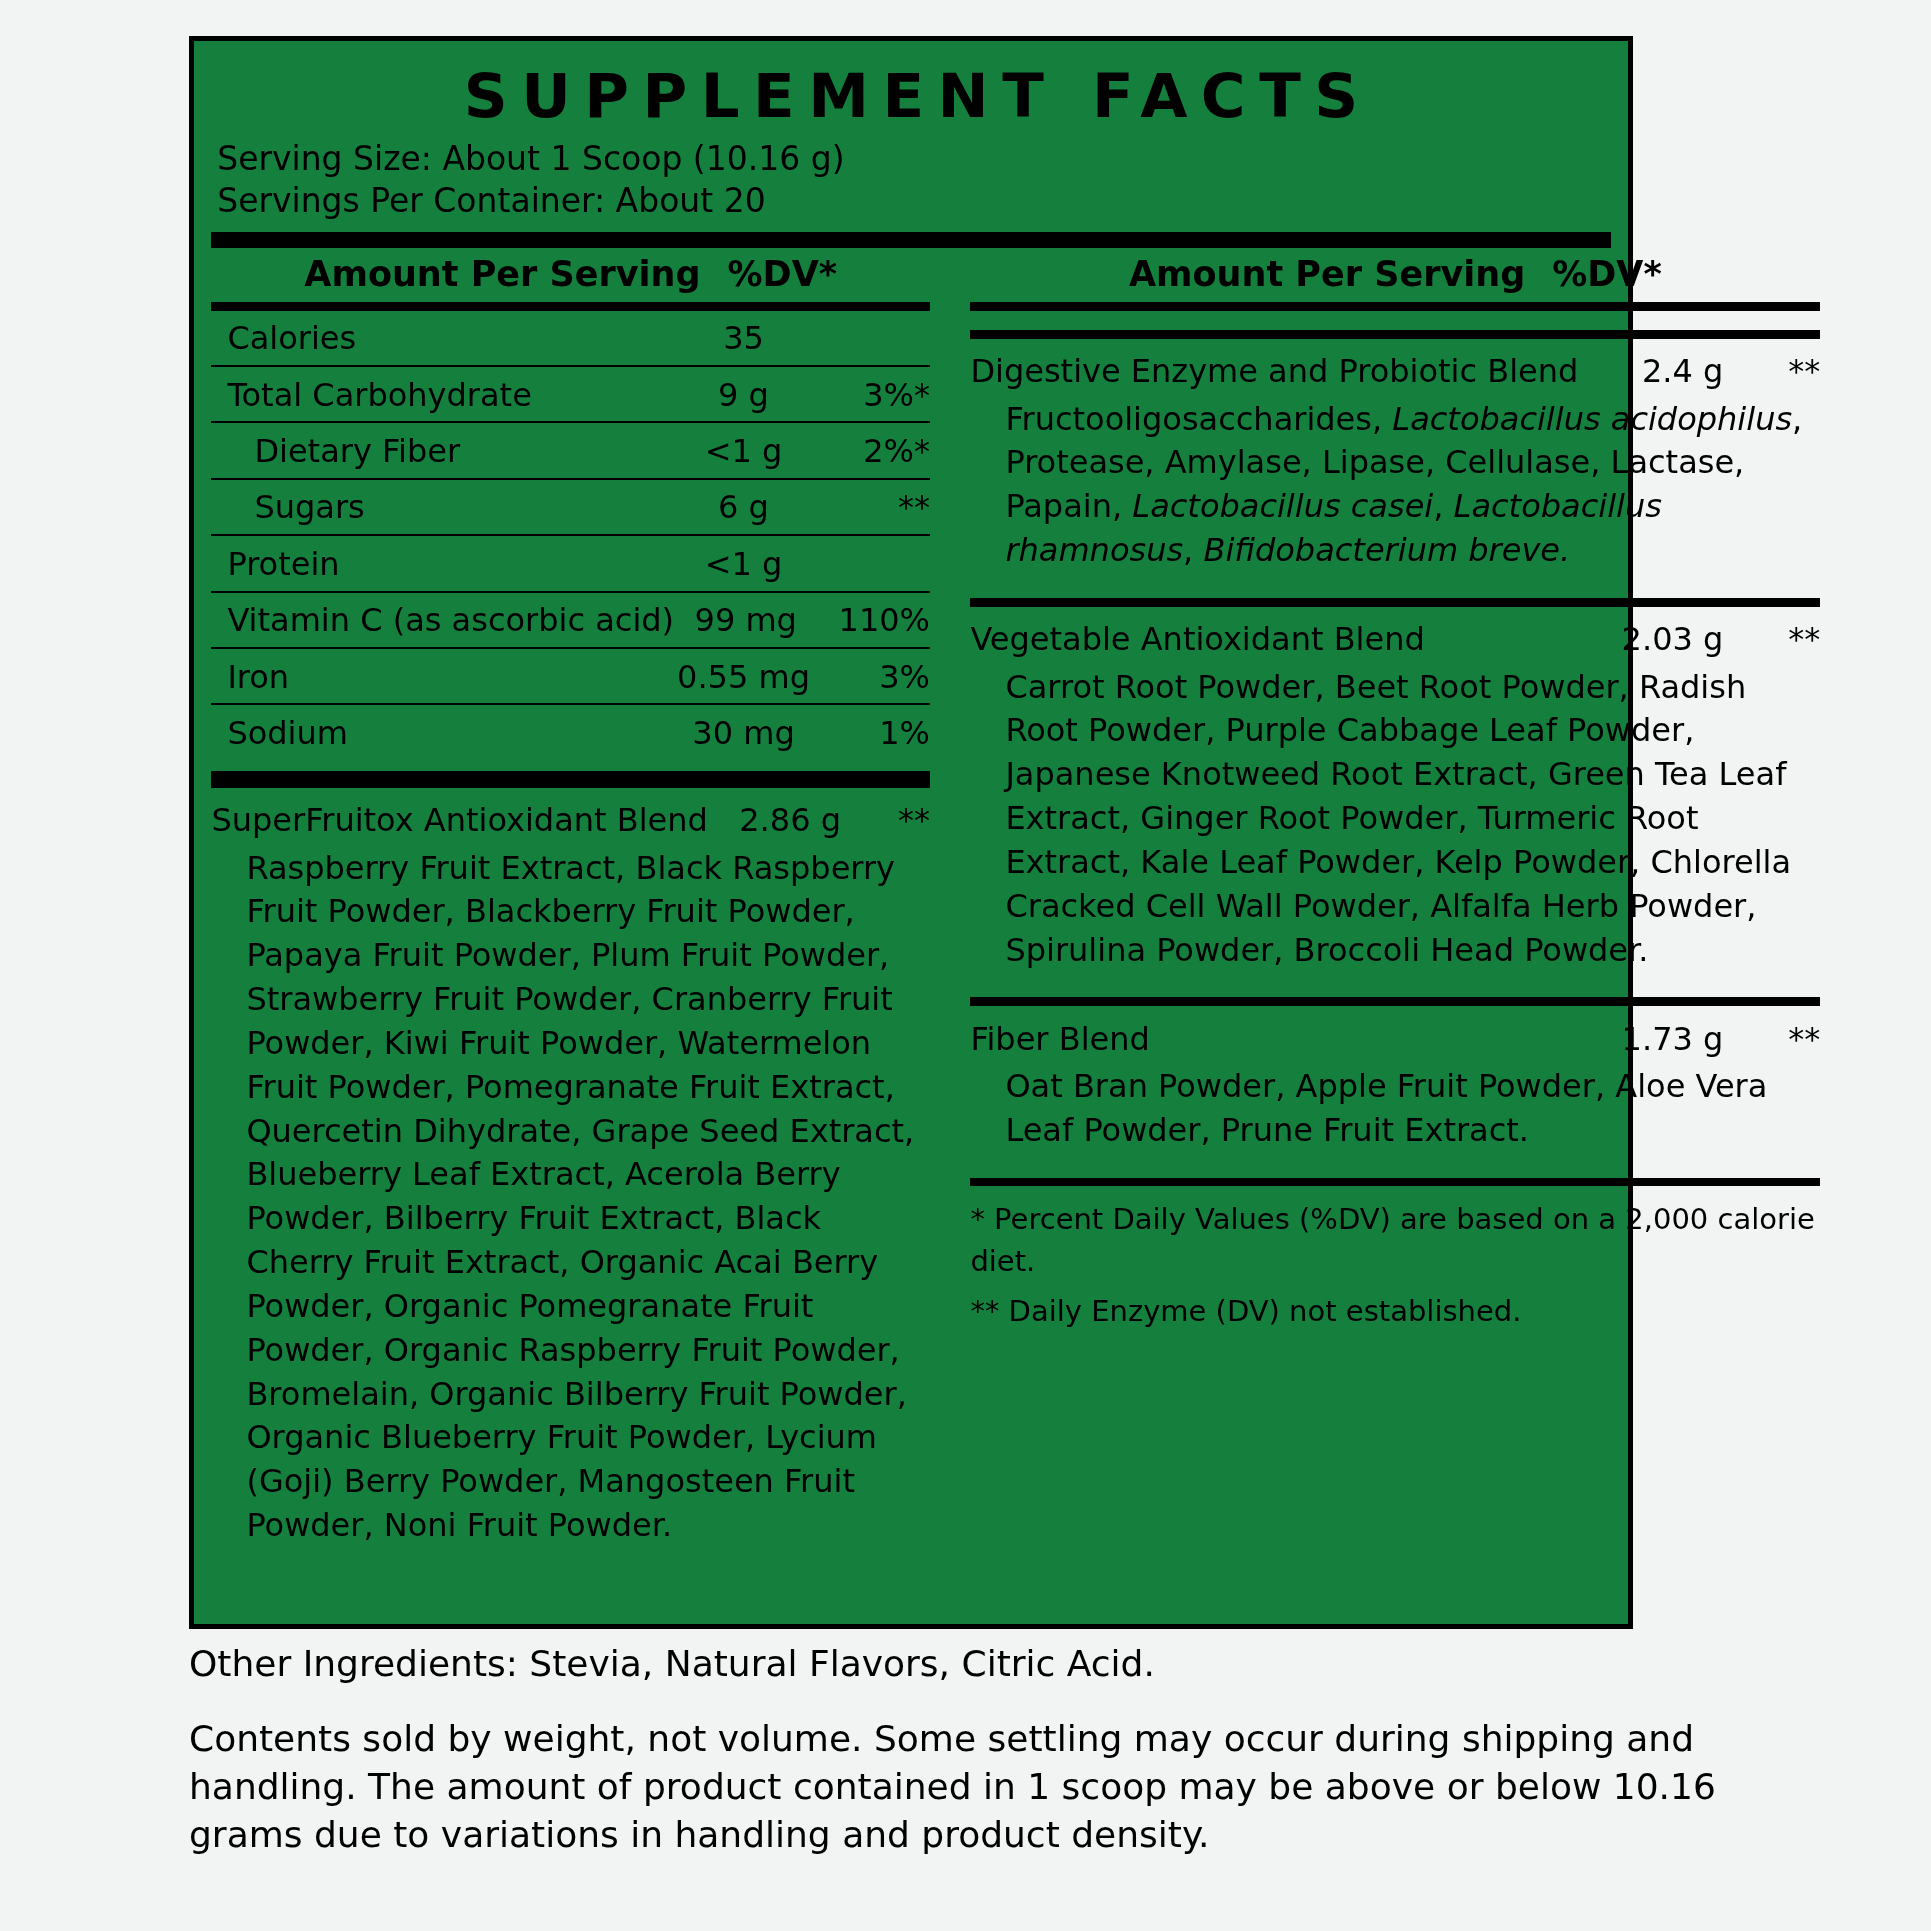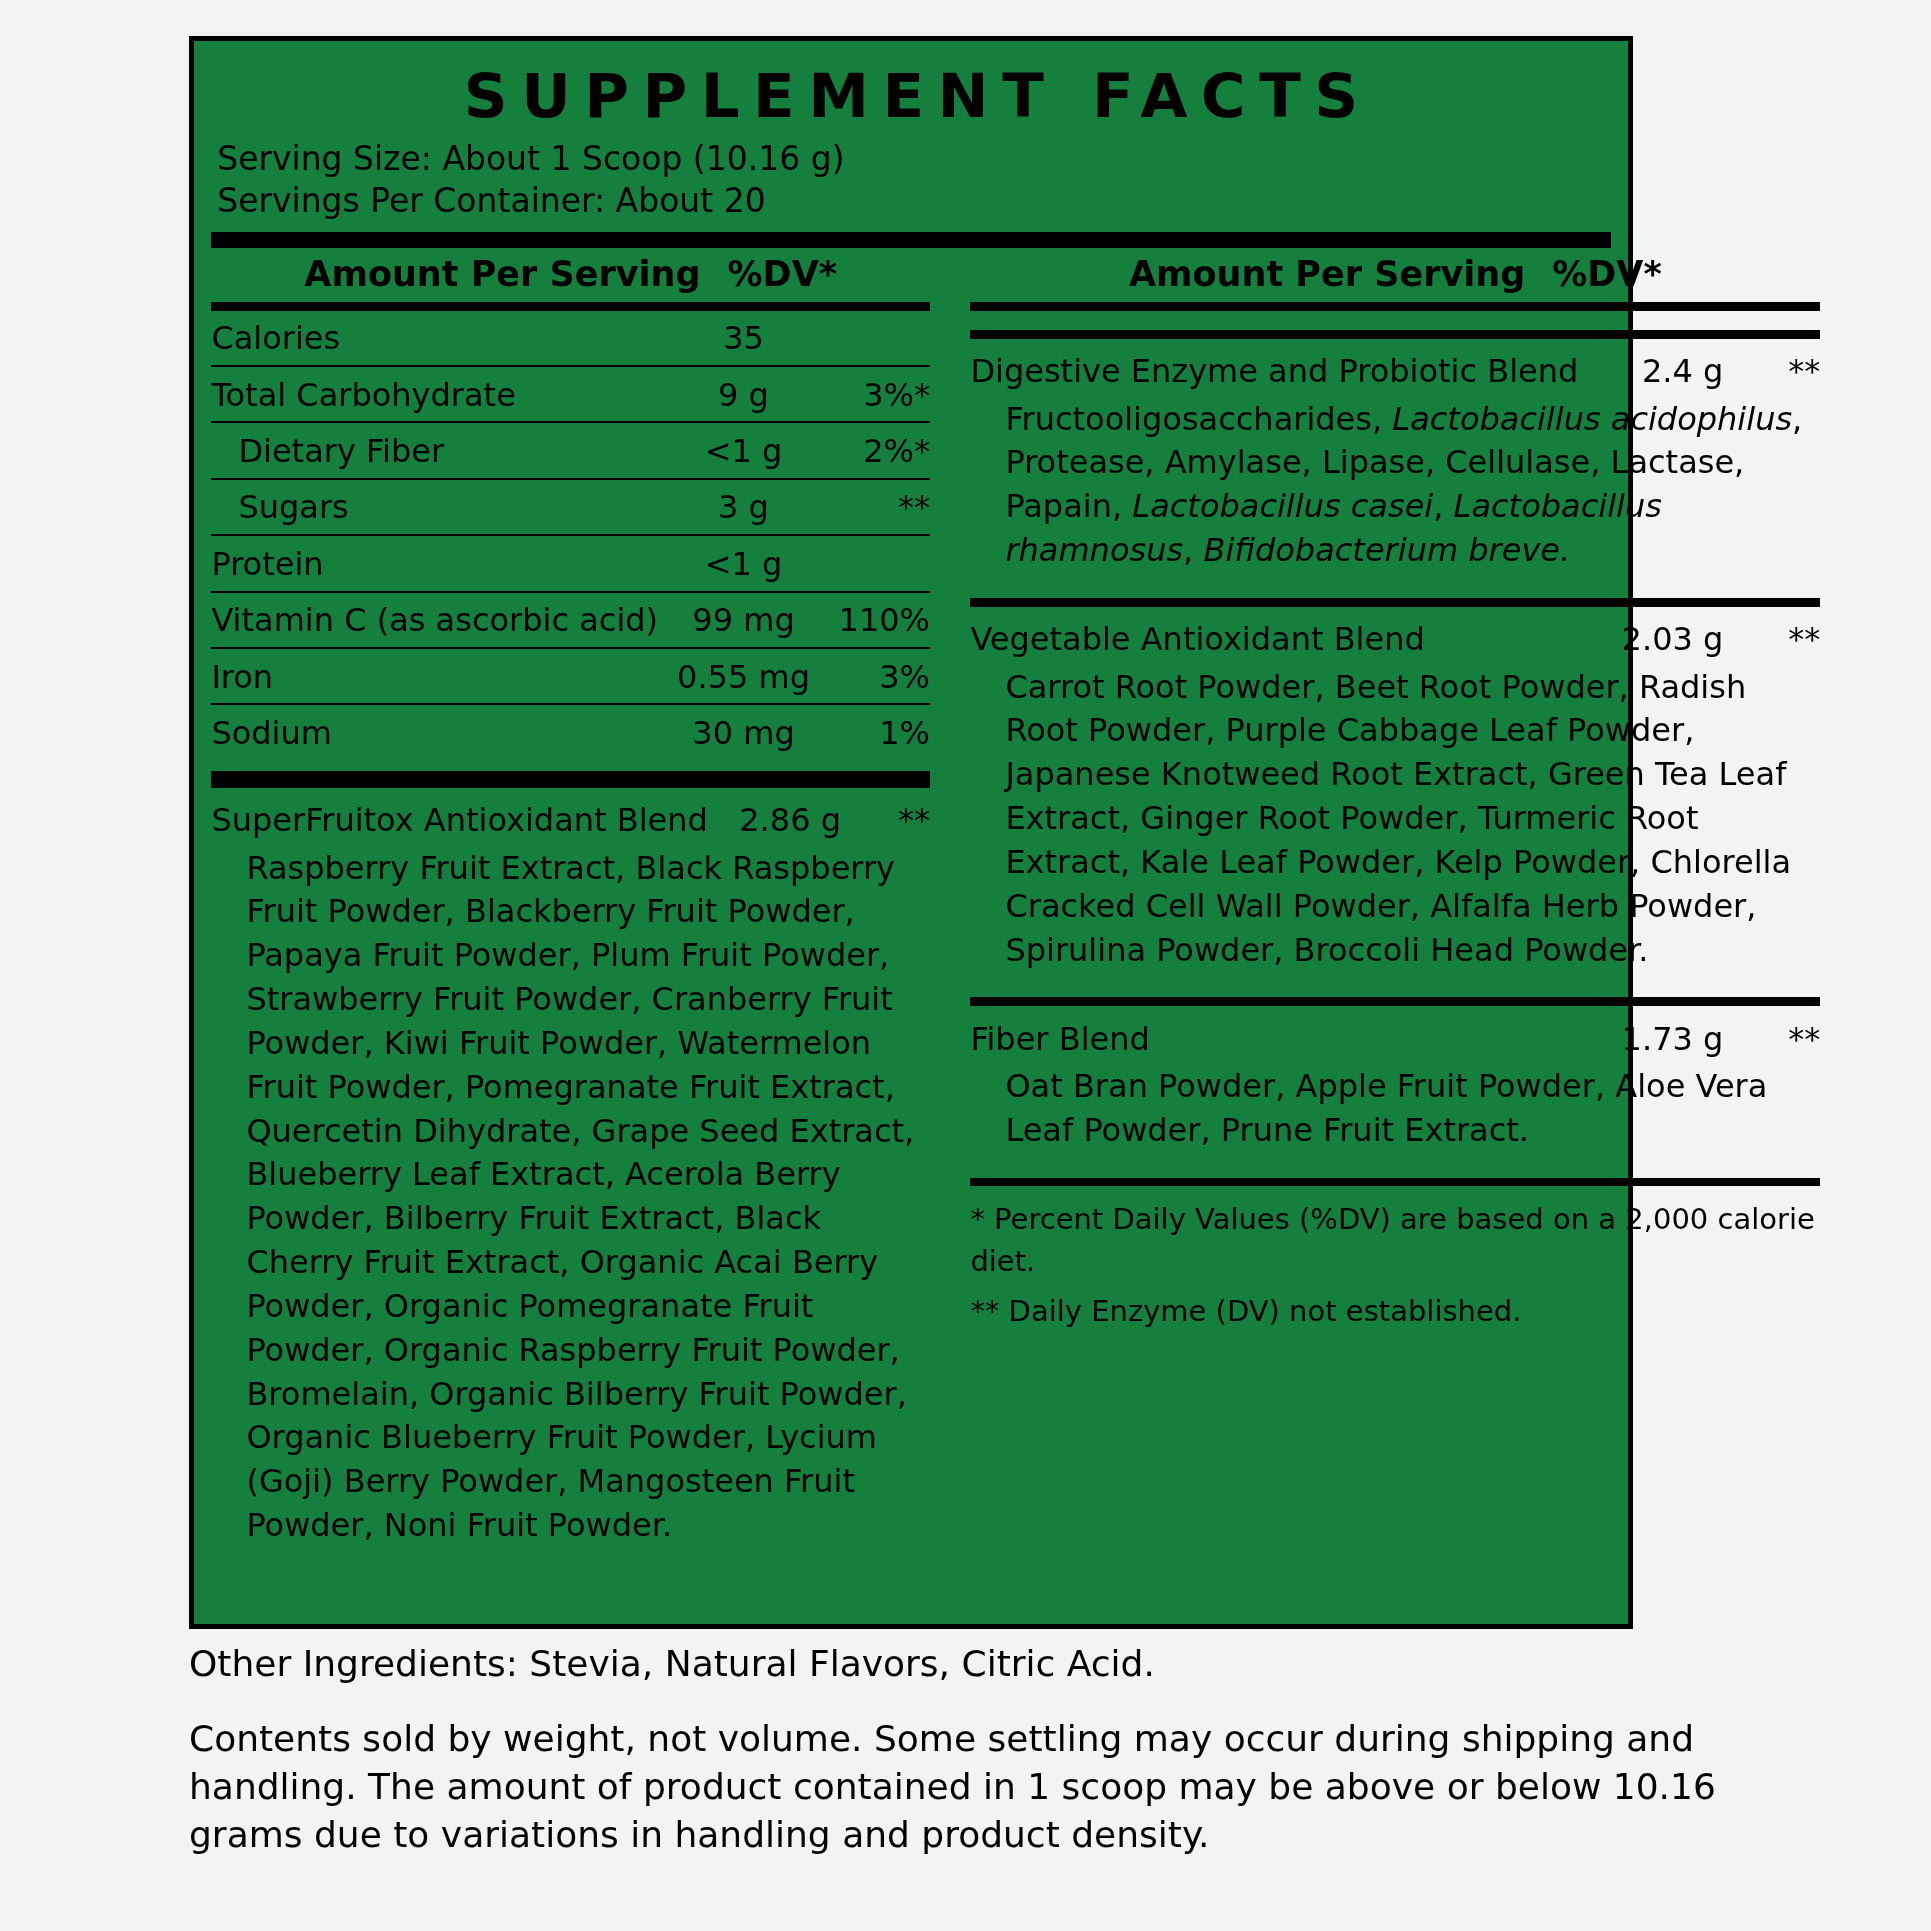--- a/index.html
+++ b/index.html
@@ -96,20 +96,21 @@
   .row {
     display: flex;
     align-items: baseline;
     font-size: 32px;
     padding: 8.7px 0 7.7px 0;
     border-bottom: 2.9px solid #000;
   }
   .row .nm {
     flex: 1;
     white-space: nowrap;
+    margin-left: 16px;
   }
   .row .amt {
     width: 145px;
     text-align: center;
     white-space: nowrap;
   }
   .row .dv {
     width: 114px;
     text-align: right;
     white-space: nowrap;
@@ -207,21 +208,21 @@
             <span class="amt">9 g</span>
             <span class="dv">3%*</span>
           </div>
           <div class="row indent">
             <span class="nm">Dietary Fiber</span>
             <span class="amt">&lt;1 g</span>
             <span class="dv">2%*</span>
           </div>
           <div class="row indent">
             <span class="nm">Sugars</span>
-            <span class="amt">3 g</span>
+            <span class="amt">6 g</span>
             <span class="dv">**</span>
           </div>
           <div class="row">
             <span class="nm">Protein</span>
             <span class="amt">&lt;1 g</span>
             <span class="dv"></span>
           </div>
           <div class="row">
             <span class="nm">Vitamin C (as ascorbic acid)</span>
             <span class="amt">99 mg</span>

